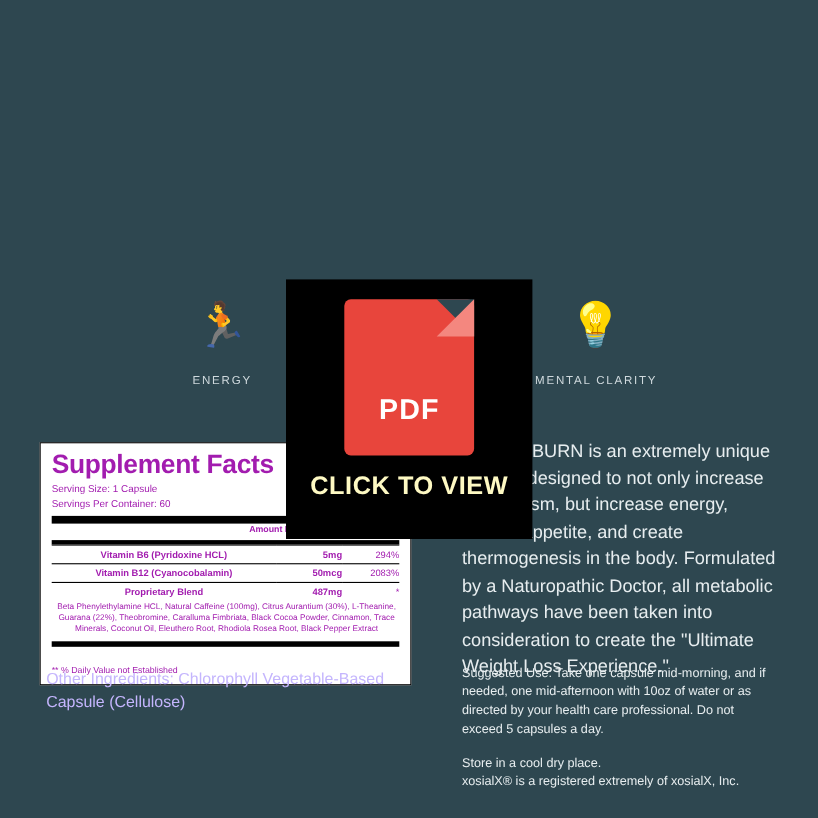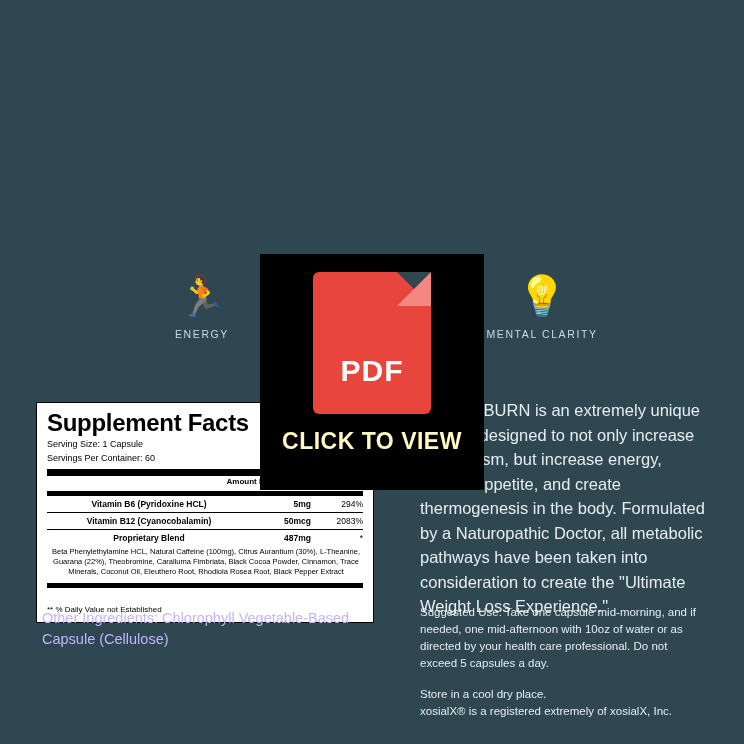--- a/index.html
+++ b/index.html
@@ -40,32 +40,32 @@
     height: 56px;
     line-height: 56px;
     font-size: 40px;
     color: #cfd9dd;
   }
   .icon-block .cap {
     display: block;
     font-size: 10.5px;
     letter-spacing: 1.6px;
     line-height: 13px;
-    margin-top: 4px;
+    margin-top: 16px;
     color: #cfd9dd;
   }
 
   
   .sf-panel {
     position: absolute;
     left: 36px;
     top: 402px;
     width: 338px;
     background: #ffffff;
-    color: #000000;
+    color: #a21caf;
     border: 1px solid #000;
     padding: 7px 10px 8px 10px;
     box-sizing: border-box;
   }
   .sf-title {
     font-size: 24px;
     font-weight: bold;
     letter-spacing: -0.3px;
     line-height: 26px;
   }
@@ -203,21 +203,21 @@
     border-left: 34px solid transparent;
     border-bottom: 34px solid #f4877f;
   }
   .pdf-icon .pdf-text {
     position: absolute;
     left: 0;
     right: 0;
     bottom: 26px;
     text-align: center;
     color: #ffffff;
-    font-size: 30px;
+    font-size: 26px;
     font-weight: bold;
     letter-spacing: 1px;
   }
   .pdf-cta {
     margin-top: 14px;
     color: #fef9c3;
     font-size: 23px;
     font-weight: bold;
     letter-spacing: 0.5px;
   }

